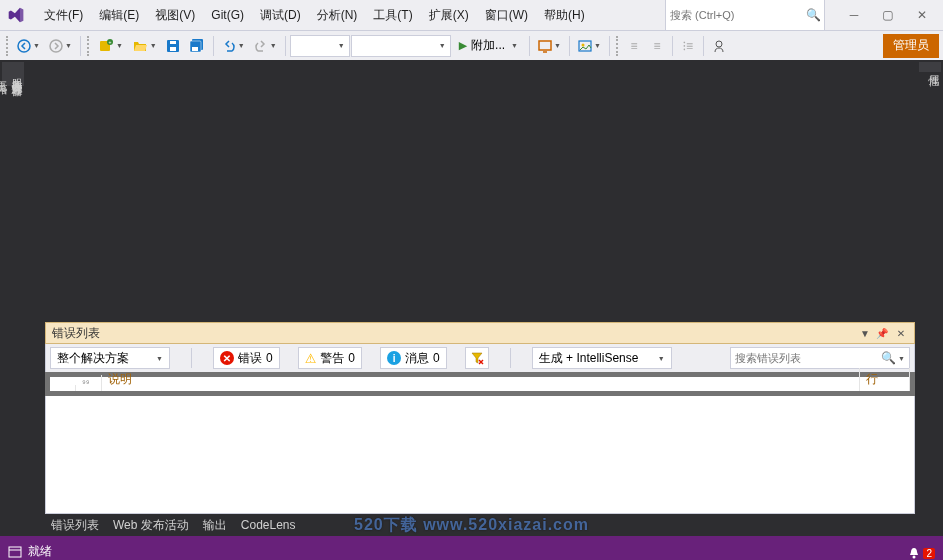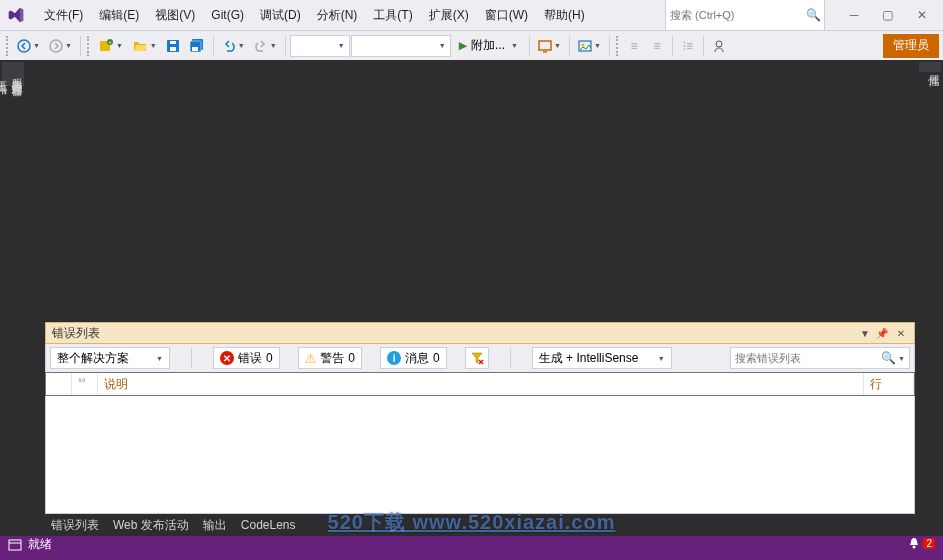--- a/index.html
+++ b/index.html
@@ -43,31 +43,31 @@
 .pt-combo { height: 22px; border: 1px solid #cccedb; background: #fff; padding: 0 6px; display: flex; align-items: center; min-width: 120px; }
 .pt-combo .dd-arrow { margin-left: auto; }
 .pill { height: 22px; border: 1px solid #cccedb; background: #fff; padding: 0 6px; display: flex; align-items: center; gap: 4px; cursor: pointer; }
 .ico-circle { width: 14px; height: 14px; border-radius: 50%; display: flex; align-items: center; justify-content: center; color: #fff; font-size: 10px; font-weight: bold; }
 .ico-err { background: #e51400; }
 .ico-warn { color: #ffb900; font-size: 13px; }
 .ico-info { background: #1ba1e2; }
 .pt-search { margin-left: auto; width: 180px; height: 22px; border: 1px solid #cccedb; background: #fff; display: flex; align-items: center; padding: 0 4px; }
 .pt-search input { border:none; outline:none; flex:1; font-size:11px; color:#888;}
 
-.grid-header { height: 24px; background: #fff; border: 1px solid #737373; display: flex; font-size: 12px; }
+.grid-header { height: 24px; background: #fff; border: 5px solid #737373; display: flex; font-size: 12px; align-items: flex-end; }
 .gh-cell { border-right: 1px solid #e5e5e5; padding: 3px 6px; color: #a16207; }
 .grid-body { flex: 1; background: #fff; border: 1px solid #cccedb; border-top: none; }
 
 .bottom-tabs { height: 22px; background: #2d2d30; display: flex; align-items: center; padding: 0 6px; gap: 14px; font-size: 12px; }
 .bt-tab { color: #d0d0d0; cursor: pointer; }
 
 
-.statusbar { height: 24px; background: #68217a; color: #fff; display: flex; align-items: flex-start; padding: 0 8px; font-size: 12px; }
+.statusbar { height: 24px; background: #68217a; color: #fff; display: flex; align-items: flex-end; padding: 0 8px; font-size: 12px; }
 .sb-item { display: flex; align-items: center; gap: 6px; }
-.watermark { position: absolute; bottom: 24px; left: 50%; transform: translateX(-50%); font-size: 20px; font-weight: bold; color: rgba(100,160,255,0.55); pointer-events: none; letter-spacing: 1px; text-shadow: 0 0 2px rgba(0,0,0,0.5); text-decoration: underline; }
+.watermark { position: absolute; bottom: 24px; left: 50%; transform: translateX(-50%); font-size: 16px; font-weight: bold; color: rgba(100,160,255,0.55); pointer-events: none; letter-spacing: 1px; text-shadow: 0 0 2px rgba(0,0,0,0.5); }
 .notif { margin-left: auto; display: flex; align-items: center; gap: 2px; }
 .notif-badge { background: #e51400; color:#fff; border-radius: 2px; font-size: 10px; padding: 0 3px; }
 </style>
 </head>
 <body>
 
 <div class="titlebar">
   <div class="vs-logo">
     <svg width="18" height="18" viewBox="0 0 32 32">
         <path fill="#5c2d91" d="M23 3l-9 10L7 8 3 10v12l4 2 7-5 9 10 6-3V6z"></path>

